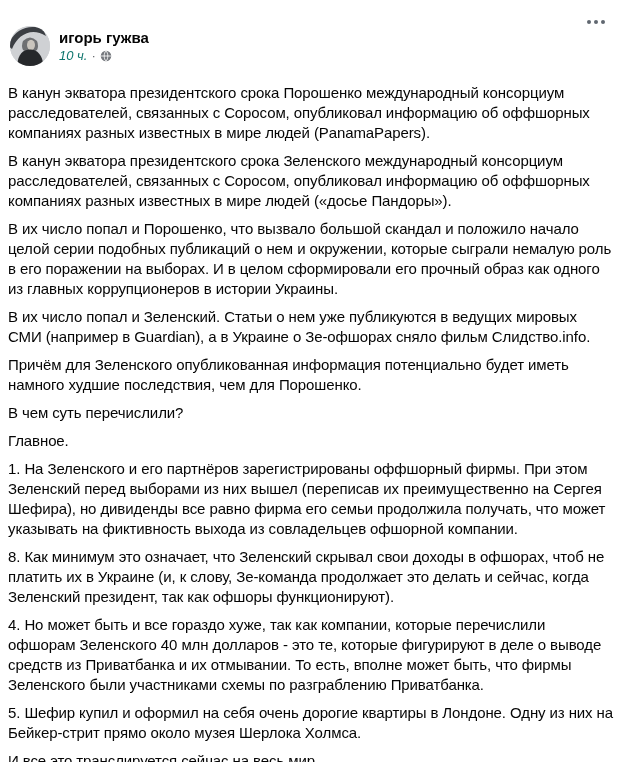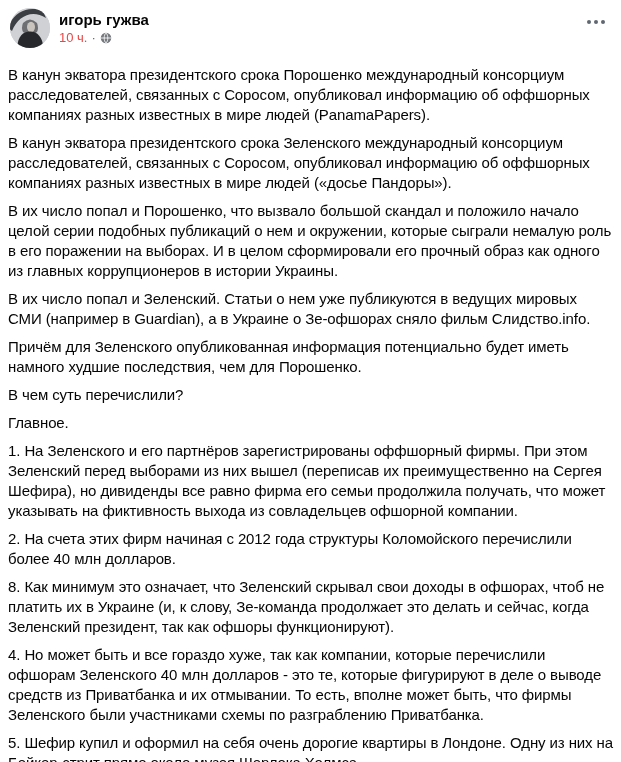--- a/index.html
+++ b/index.html
@@ -3,36 +3,36 @@
 <meta charset="utf-8">
 <style>
   html,body{margin:0;padding:0;}
   body{
     width:621px;height:762px;background:#ffffff;overflow:hidden;
     font-family:"Liberation Sans","DejaVu Sans",sans-serif;
     color:#050505;
     -webkit-font-smoothing:antialiased;
   }
   .post{position:relative;width:621px;}
-  .post-header{display:flex;align-items:flex-start;padding:8px 16px 0 10px;}
+  .post-header{display:flex;align-items:flex-start;padding:26px 16px 0 10px;}
   .avatar{
     width:40px;height:40px;flex:0 0 40px;border-radius:50%;overflow:hidden;
     display:block;background:#cfd1d4;
   }
   .avatar svg{display:block;width:40px;height:40px;}
   .author-block{margin-left:9px;padding-top:2px;min-width:0;}
   .author-name{
     display:inline-block;font-size:15px;font-weight:bold;line-height:19px;
     color:#050505;text-decoration:none;cursor:pointer;
   }
   .post-meta{
     display:flex;align-items:center;gap:4px;margin-top:1px;
     color:#65676B;font-size:13px;line-height:16px;
   }
-  .timestamp{color:#ef4444;text-decoration:none;cursor:pointer;}
+  .timestamp{color:#0f766e;text-decoration:none;cursor:pointer;font-style:italic;}
   .meta-dot{color:#65676B;}
   .globe{display:inline-flex;align-items:center;}
   .options-btn{
     position:absolute;top:12px;right:10px;border:none;background:transparent;
     display:flex;align-items:center;gap:3px;padding:8px 6px;cursor:pointer;border-radius:50%;
   }
   .options-btn .dot{width:4px;height:4px;border-radius:50%;background:#606770;}
   .post-body{padding:9px 8px 0 8px;}
   .post-body p{
     margin:8px 0 4px 0;font-size:15px;line-height:20px;color:#050505;
@@ -81,21 +81,20 @@
 
   <div class="post-body">
     <p>В канун экватора президентского срока Порошенко международный консорциум расследователей, связанных с Соросом, опубликовал информацию об оффшорных компаниях разных известных в мире людей (PanamaPapers).</p>
     <p>В канун экватора президентского срока Зеленского международный консорциум расследователей, связанных с Соросом, опубликовал информацию об оффшорных компаниях разных известных в мире людей («досье Пандоры»).</p>
     <p>В их число попал и Порошенко, что вызвало большой скандал и положило начало целой серии подобных публикаций о нем и окружении, которые сыграли немалую роль в его поражении на выборах. И в целом сформировали его прочный образ как одного из главных коррупционеров в истории Украины.</p>
     <p>В их число попал и Зеленский. Статьи о нем уже публикуются в ведущих мировых СМИ (например в Guardian), а в Украине о Зе-офшорах сняло фильм Слидство.info.</p>
     <p>Причём для Зеленского опубликованная информация потенциально будет иметь намного худшие последствия, чем для Порошенко.</p>
     <p>В чем суть перечислили?</p>
     <p>Главное.</p>
     <p>1. На Зеленского и его партнёров зарегистрированы оффшорный фирмы. При этом Зеленский перед выборами из них вышел (переписав их преимущественно на Сергея Шефира), но дивиденды все равно фирма его семьи продолжила получать, что может указывать на фиктивность выхода из совладельцев офшорной компании.</p>
-    <p>2. На счета этих фирм начиная с 2012 года структуры Коломойского перечислили более 40 млн долларов.</p>
     <p>8. Как минимум это означает, что Зеленский скрывал свои доходы в офшорах, чтоб не платить их в Украине (и, к слову, Зе-команда продолжает это делать и сейчас, когда Зеленский президент, так как офшоры функционируют).</p>
     <p>4. Но может быть и все гораздо хуже, так как компании, которые перечислили офшорам Зеленского 40 млн долларов - это те, которые фигурируют в деле о выводе средств из Приватбанка и их отмывании. То есть, вполне может быть, что фирмы Зеленского были участниками схемы по разграблению Приватбанка.</p>
     <p>5. Шефир купил и оформил на себя очень дорогие квартиры в Лондоне. Одну из них на Бейкер-стрит прямо около музея Шерлока Холмса.</p>
     <p>И все это транслируется сейчас на весь мир.</p>
     <p>В итоге:</p>
   </div>
 
 </article>
 
 </body></html>

